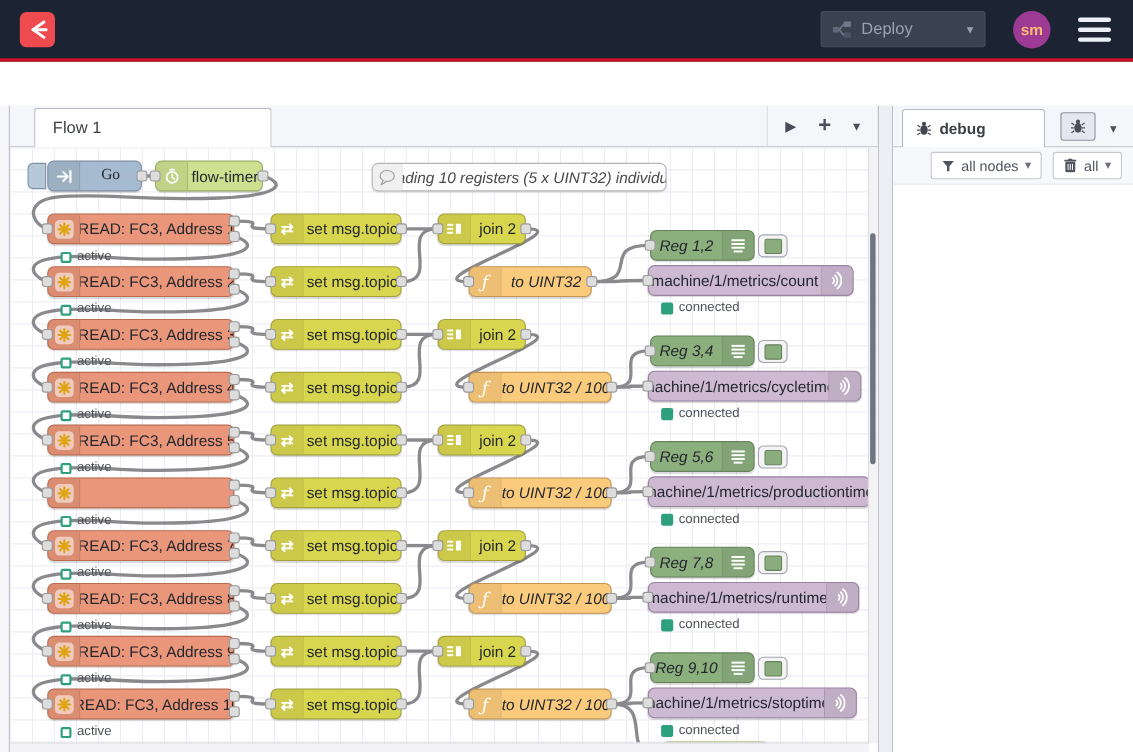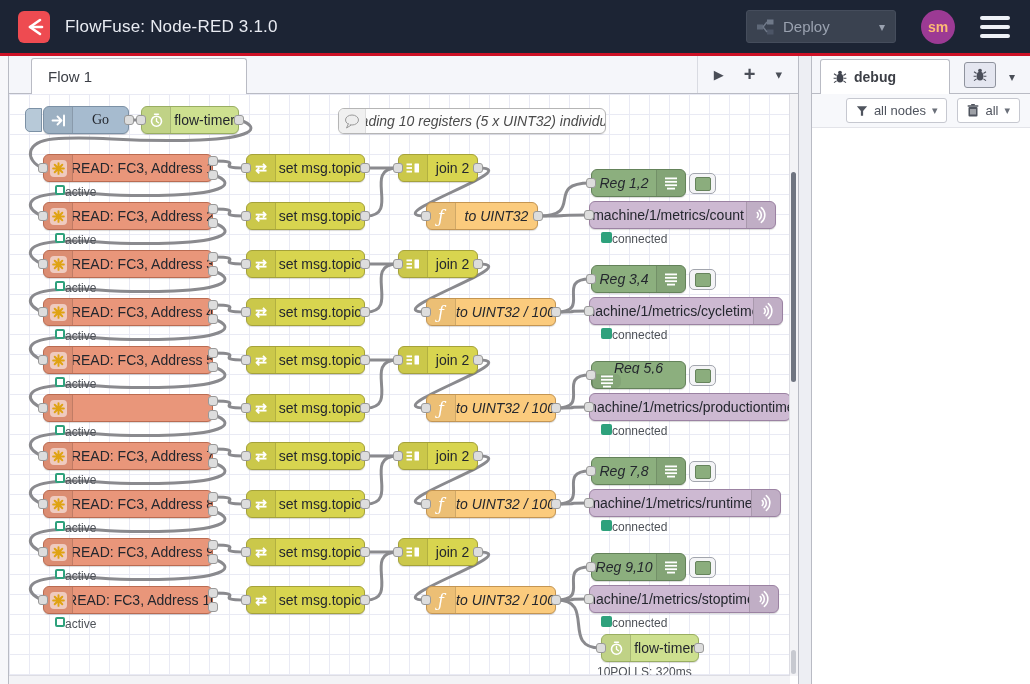--- a/index.html
+++ b/index.html
@@ -16,21 +16,21 @@
   .deploy{width:128px;height:31px;background:#3A4250;border:1px solid #454D5C;border-radius:3px;
     display:flex;align-items:center;padding:0 10px;gap:9px;cursor:pointer;}
   .deploy .txt{color:#9AA2B0;font-size:15px;}
   .deploy .caret{margin-left:auto;color:#9AA2B0;font-size:12px;}
   .avatar{width:34px;height:34px;border-radius:50%;background:#9C3A94;color:#fdba74;
     display:flex;align-items:center;justify-content:center;font-size:14px;font-weight:bold;}
   .burger{display:flex;flex-direction:column;gap:5px;margin-right:6px;cursor:pointer;}
   .burger span{width:30px;height:4px;background:#EDF1F7;border-radius:2px;}
 
   
-  .main{flex:1;display:flex;min-height:0;}
+  .main{flex:1;display:flex;min-height:0;margin-top:40px;}
   .palette{width:8px;background:#F7F7FA;border-right:1px solid #B9BBC4;flex:0 0 auto;}
   .editor{flex:1;display:flex;flex-direction:column;min-width:0;}
   .tabbar{height:37px;border-bottom:1px solid #B9BBC4;background:#F5F6FA;
     display:flex;align-items:flex-end;flex:0 0 auto;}
   .tab-flow{margin-left:22px;height:35px;width:198px;background:#fff;border:1px solid #B9BBC4;
     border-bottom:none;border-radius:3px 3px 0 0;display:flex;align-items:center;
     padding-left:16px;font-size:15px;color:#3C3F46;position:relative;top:1px;cursor:pointer;}
   .tab-controls{margin-left:auto;display:flex;align-items:center;align-self:stretch;
     border-left:1px solid #D9DBE2;padding:0 16px;gap:20px;color:#4A4E57;}
   .tc{cursor:pointer;font-size:13px;}
@@ -76,21 +76,21 @@
   .port.pout1{right:-6px;top:15px;}
 
   .inj-btn{position:absolute;left:-19px;top:1px;width:17px;height:24px;background:#B7C9D8;
     border:1px solid #7C91A5;border-radius:5px 0 0 5px;z-index:2;box-sizing:border-box;}
   .dbg-btn{position:absolute;right:-31px;top:3px;width:27px;height:21px;background:#F4F4F6;
     border:1px solid #A2A5AD;border-radius:5px;z-index:2;display:flex;align-items:center;
     justify-content:center;box-sizing:border-box;}
   .dbg-btn i{display:block;width:14px;height:12px;background:#8BAD7D;border:1px solid #66835C;
     border-radius:2px;}
 
-  .status{position:absolute;display:flex;align-items:flex-start;z-index:2;
+  .status{position:absolute;display:flex;align-items:flex-end;gap:5px;z-index:2;
     font-size:12px;color:#4E5258;white-space:nowrap;}
   .st-ring{width:10px;height:10px;border:2px solid #2EA17C;border-radius:2px;background:#fff;
     box-sizing:border-box;flex:0 0 auto;}
   .st-dot{width:11px;height:11px;background:#2EA17C;border-radius:2px;flex:0 0 auto;}
 
   .vscroll{position:absolute;right:0;top:0;bottom:8px;width:8px;background:#F3F3F6;
     border-left:1px solid #DDDDE4;z-index:5;}
   .vthumb{position:absolute;left:1px;width:5px;background:#6F7480;border-radius:3px;}
   .vthumb2{position:absolute;left:1px;width:5px;background:#C7C9D0;border-radius:3px;}
   .hscroll{position:absolute;left:0;right:8px;bottom:0;height:8px;background:#F3F3F6;
@@ -123,21 +123,20 @@
 
 <div id="app">
 
   <div class="hdr">
     <div class="logo">
       <svg width="20" height="20" viewBox="0 0 20 20" fill="none" stroke="#fff" stroke-width="2.6" stroke-linecap="round" stroke-linejoin="round">
         <path d="M16 3 L6 10 L16 17"></path>
           <path d="M6 10 H18"></path>
       </svg>
     </div>
-    <div class="title">FlowFuse: Node-RED 3.1.0</div>
     <div class="hdr-right">
       <div class="deploy">
         <svg width="17" height="16" viewBox="0 0 17 16">
           <rect x="0" y="5.5" width="6" height="5" fill="#5E6878"></rect>
           <rect x="10" y="0.5" width="6.5" height="5" fill="#6F7989"></rect>
           <rect x="10" y="10.5" width="6.5" height="5" fill="#4C5566"></rect>
           <path d="M6 8 L10 3 M6 8 L10 13" stroke="#6F7989" stroke-width="1.4" fill="none"></path>
         </svg>
         <span class="txt">Deploy</span>
         <span class="caret">▾</span>
@@ -650,21 +649,21 @@
                 <rect x="1" y="4.9" width="12" height="1.8"></rect>
                 <rect x="1" y="8.3" width="12" height="1.8"></rect>
                 <rect x="3" y="11.7" width="8" height="1.8"></rect>
               </svg>
             </div>
             <i class="port pin"></i>
             <i class="dbg-btn">
               <i></i>
             </i>
           </div>
-          <div class="node t-debug" style="left: 582px; top: 267px; width: 95px; flex-direction: column;">
+          <div class="node t-debug" style="left: 582px; top: 267px; width: 95px;">
             <span class="lbl">Reg 5,6</span>
             <div class="icon-sec right">
               <svg width="14" height="14" viewBox="0 0 14 14" fill="#fff">
                 <rect x="1" y="1.5" width="12" height="1.8"></rect>
                 <rect x="1" y="4.9" width="12" height="1.8"></rect>
                 <rect x="1" y="8.3" width="12" height="1.8"></rect>
                 <rect x="3" y="11.7" width="8" height="1.8"></rect>
               </svg>
             </div>
             <i class="port pin"></i>

